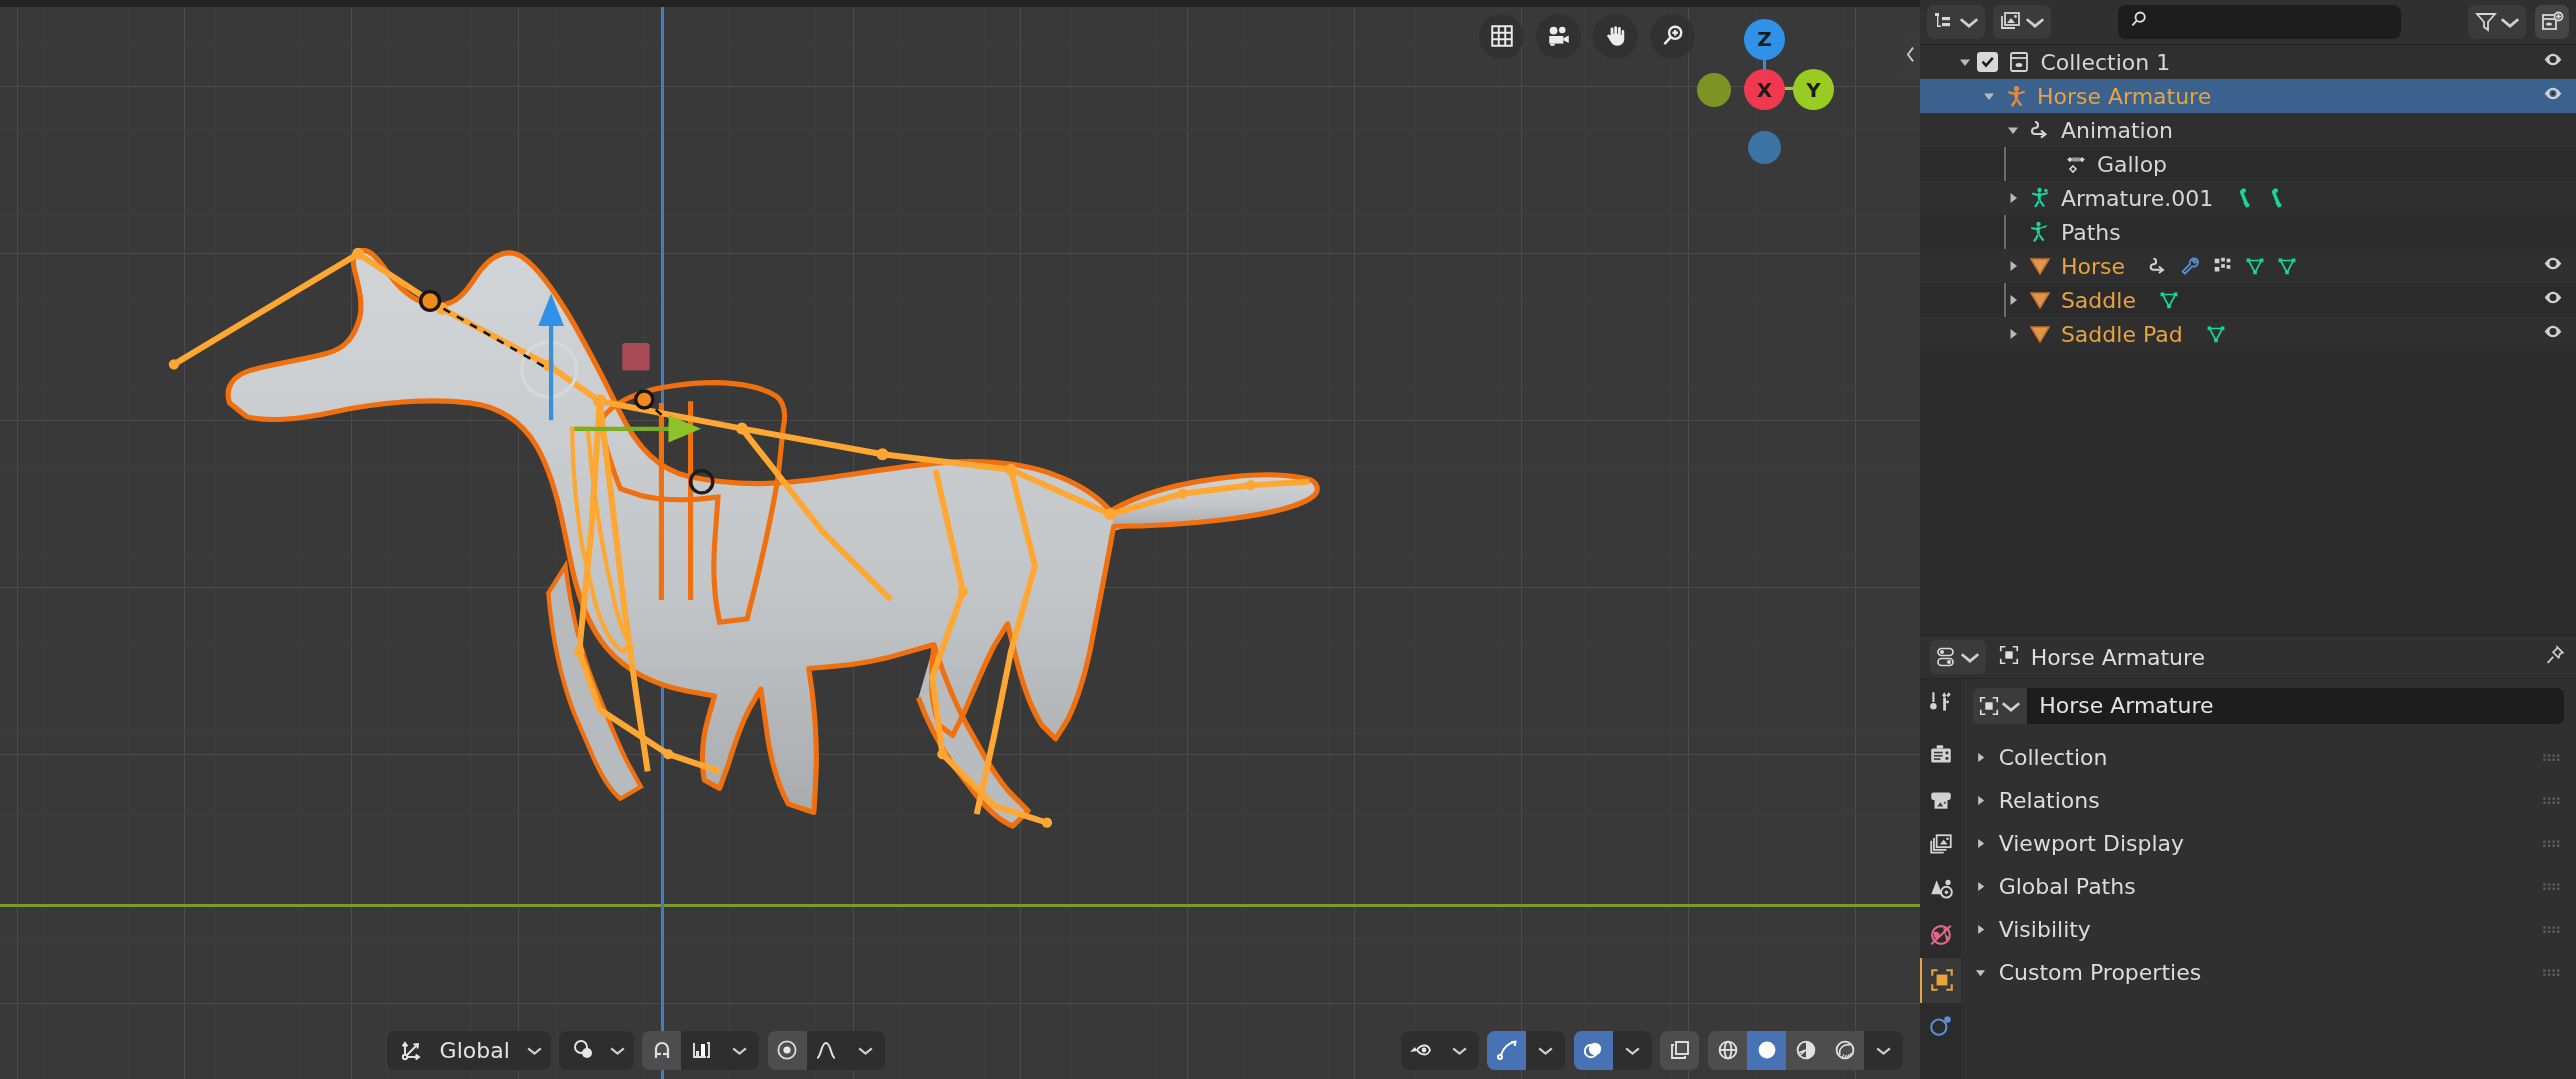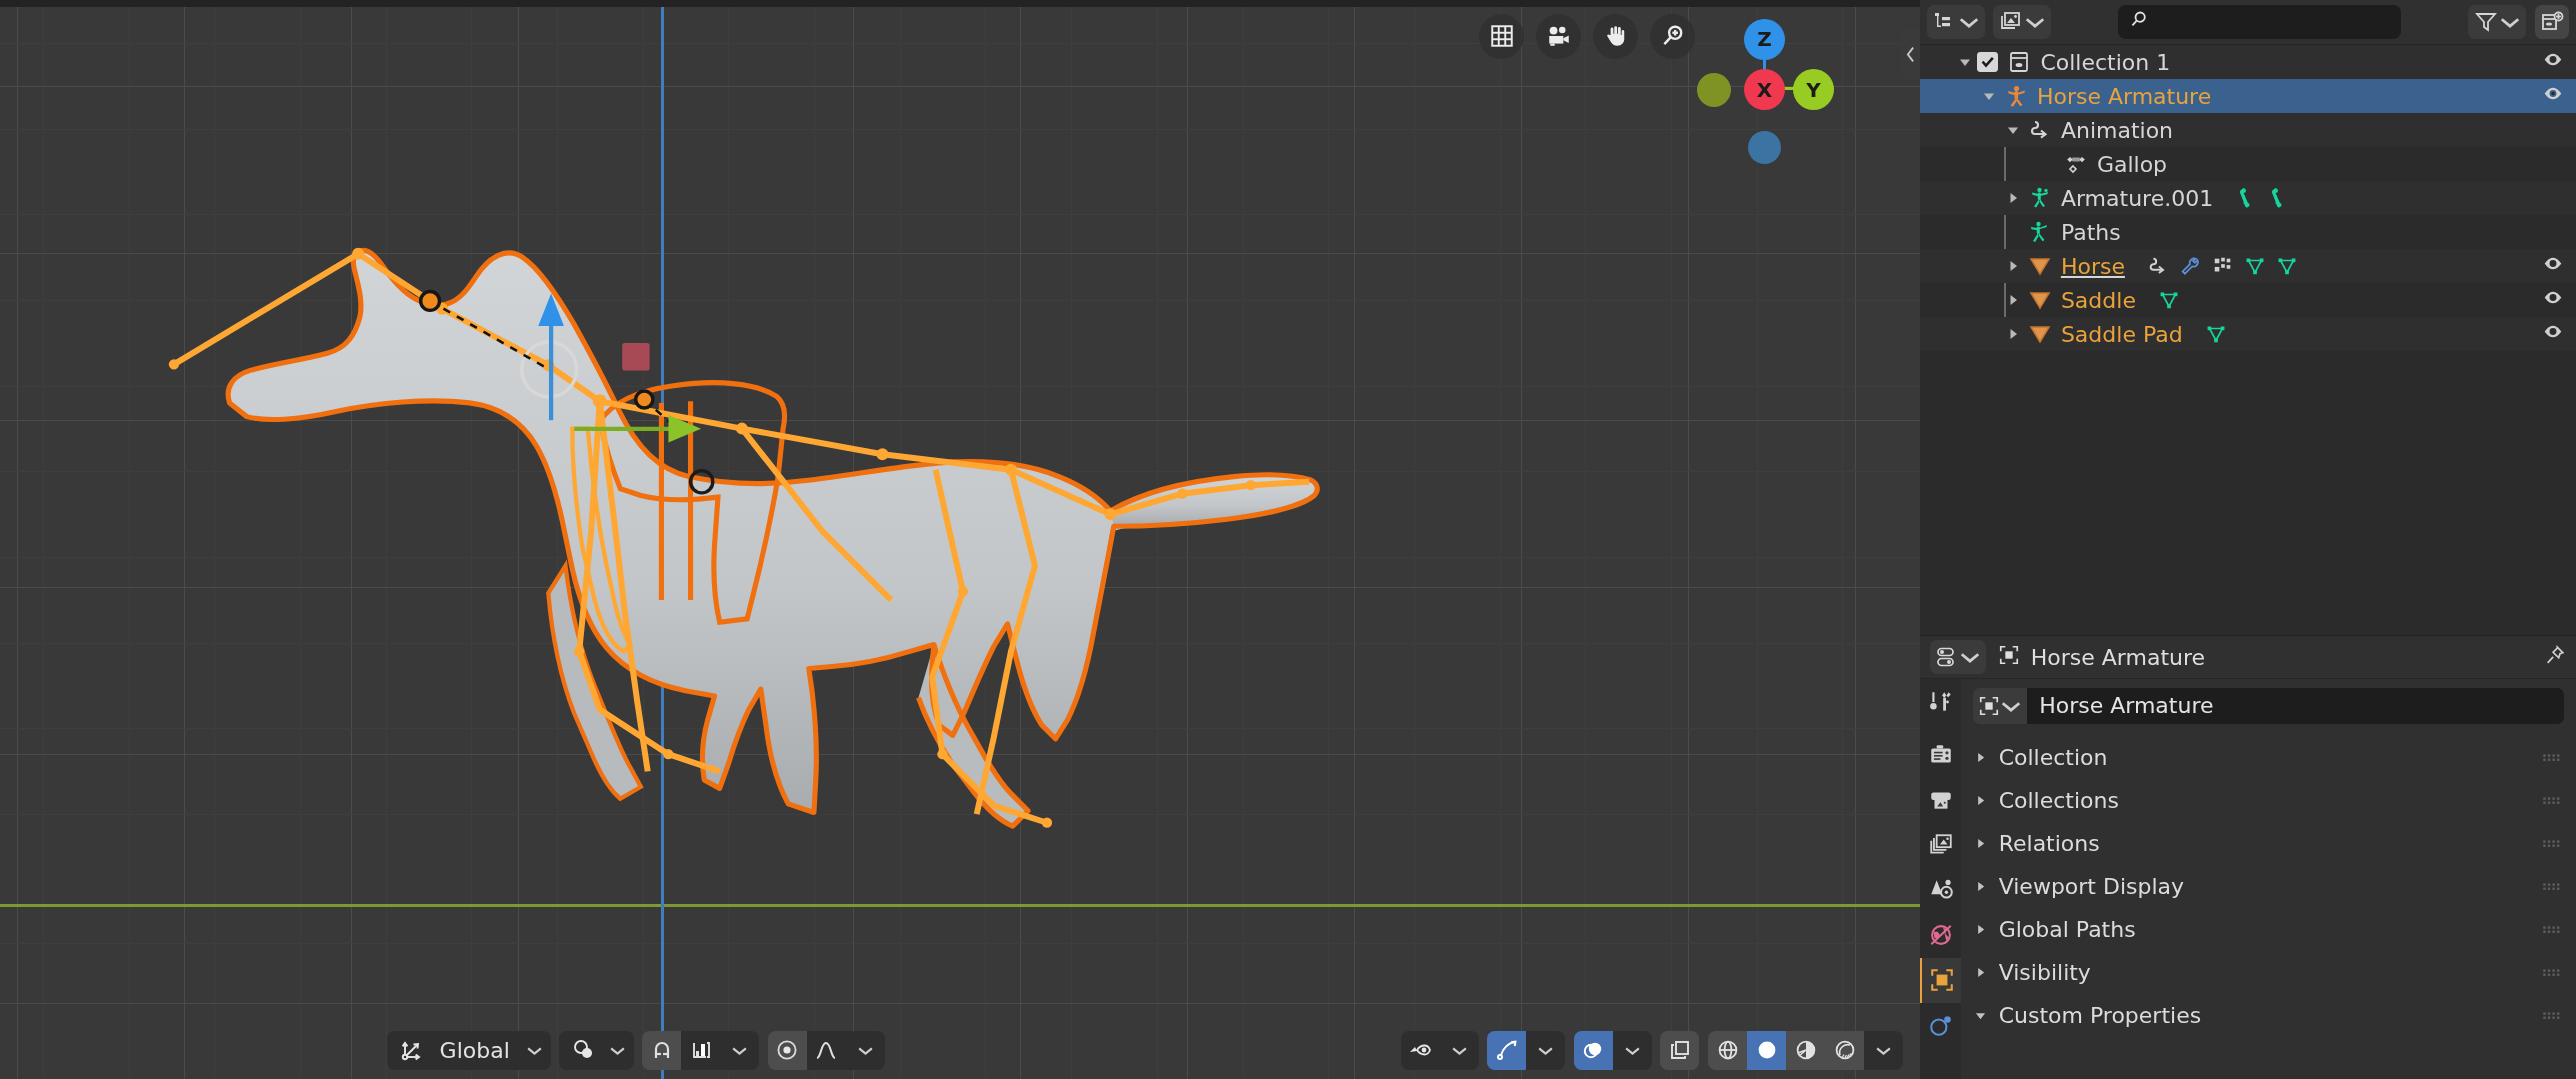--- a/index.html
+++ b/index.html
@@ -888,21 +888,21 @@
                 <rect x="8.8" y="6.4" width="3" height="7.6" rx="1.2"></rect>
                 <path d="M10 8 L3 7 l.4 2.2 6.6 1.4z"></path>
                 <path d="M11 8 L19 5 l-.6 2.2 -7.4 2z"></path>
                 <path d="M10 13 L5 21 l2.2 1 3.3-5.8z"></path>
                 <path d="M11 13 L16.5 20 l-2 1.2 -3.5-5.2z"></path>
               </g>
             </svg>
           </span>
           <span class="lbl">Paths</span>
         </div>
-        <div class="orow alt" style="padding-left: 81px; text-decoration: underline;">
+        <div class="orow alt" style="padding-left: 81px;">
           <span class="disc">
             <svg viewBox="0 0 12 12">
               <polygon points="3.5,1 10,6 3.5,11"></polygon>
             </svg>
           </span>
           <span class="ico">
             <svg viewBox="0 0 24 24">
               <polygon points="3,5 21,5 12,20" fill="#e0954c" stroke="#c4762c" stroke-width="1.6"></polygon>
             </svg>
           </span>
@@ -1172,40 +1172,20 @@
           <div id="obj-name-field">Horse Armature</div>
         </div>
         <div id="panel-list">
             <div class="panel-row">
               <span class="tri">
                 <svg viewBox="0 0 12 12">
                   <polygon points="3.5,1 10,6 3.5,11"></polygon>
                 </svg>
               </span>
               <span>Collection</span>
-              <span class="grip"><svg viewBox="0 0 20 12">
-                  <g fill="#5e5e5e">
-                    <rect x="1" y="1" width="2.6" height="2.6"></rect>
-                    <rect x="6" y="1" width="2.6" height="2.6"></rect>
-                    <rect x="11" y="1" width="2.6" height="2.6"></rect>
-                    <rect x="16" y="1" width="2.6" height="2.6"></rect>
-                    <rect x="1" y="5.5" width="2.6" height="2.6"></rect>
-                    <rect x="6" y="5.5" width="2.6" height="2.6"></rect>
-                    <rect x="11" y="5.5" width="2.6" height="2.6"></rect>
-                    <rect x="16" y="5.5" width="2.6" height="2.6"></rect>
-                  </g>
-                </svg></span>
-            </div>
-            <div class="panel-row">
-              <span class="tri">
-                <svg viewBox="0 0 12 12">
-                  <polygon points="3.5,1 10,6 3.5,11"></polygon>
-                </svg>
-              </span>
-              <span>Collections</span>
               <span class="grip"><svg viewBox="0 0 20 12">
                   <g fill="#5e5e5e">
                     <rect x="1" y="1" width="2.6" height="2.6"></rect>
                     <rect x="6" y="1" width="2.6" height="2.6"></rect>
                     <rect x="11" y="1" width="2.6" height="2.6"></rect>
                     <rect x="16" y="1" width="2.6" height="2.6"></rect>
                     <rect x="1" y="5.5" width="2.6" height="2.6"></rect>
                     <rect x="6" y="5.5" width="2.6" height="2.6"></rect>
                     <rect x="11" y="5.5" width="2.6" height="2.6"></rect>
                     <rect x="16" y="5.5" width="2.6" height="2.6"></rect>

